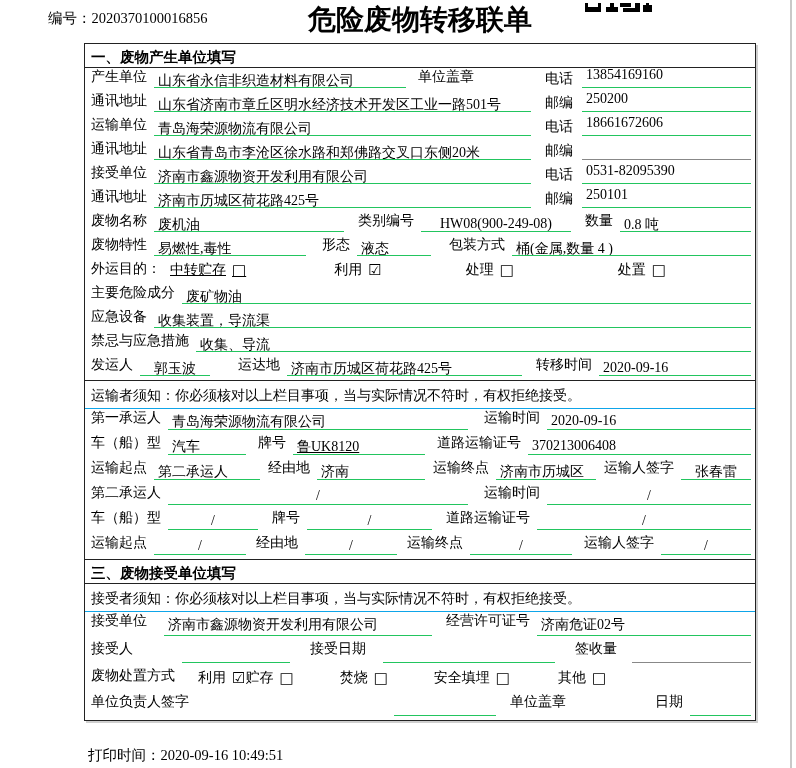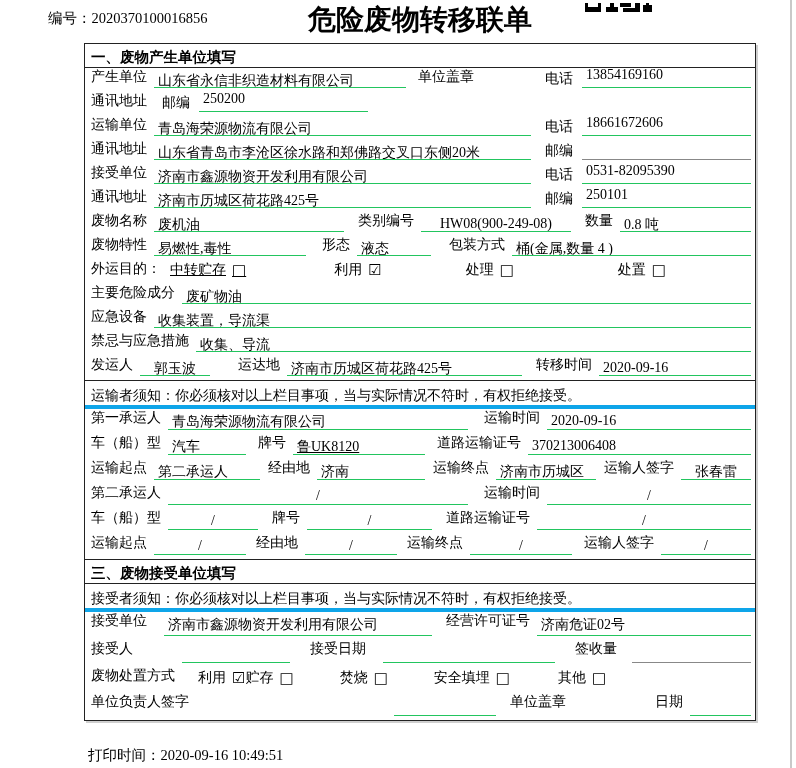--- a/index.html
+++ b/index.html
@@ -28,21 +28,21 @@
     border-bottom:1px solid #222;
     font-family:"Liberation Sans",sans-serif;font-weight:bold;font-size:14.5px;
     white-space:nowrap;
   }
   .row{
     display:flex;height:24px;box-sizing:border-box;
     padding:0 4px 4px 6px;white-space:nowrap;font-size:14px;
   }
   .h25{height:25px;} .h26{height:26px;} .h27{height:27px;} .h28{height:28px;}
   .note{
-    border-bottom:4px solid #0ea5e9;align-items:flex-start;
+    border-bottom:1px solid #0ea5e9;align-items:center;
     padding-top:6px;height:28px;
   }
   .lbl{padding-right:7px;flex:0 0 auto;}
   .val{
     border-bottom:1px solid #22c55e;padding:4px 4px;box-sizing:border-box;
     flex:0 0 auto;min-height:16px;overflow:hidden;
   }
   .ctr{text-align:center;}
   .grow{flex:1 1 auto;}
   .gval{border-bottom-color:#888;}
@@ -90,20 +90,21 @@
       <span class="lbl" style="margin-left:12px;">单位盖章</span>
       <span class="grow"></span>
       <span class="rcol">
         <span class="lbl">电话</span>
         <span class="val">13854169160</span>
       </span>
     </div>
 
     <div class="row">
       <span class="lbl">通讯地址</span>
+      <span class="val grow" style="margin-right:6px;">山东省济南市章丘区明水经济技术开发区工业一路501号</span>
       <span class="rcol">
         <span class="lbl">邮编</span>
         <span class="val">250200</span>
       </span>
     </div>
 
     <div class="row">
       <span class="lbl">运输单位</span>
       <span class="val grow" style="margin-right:6px;">青岛海荣源物流有限公司</span>
       <span class="rcol">

